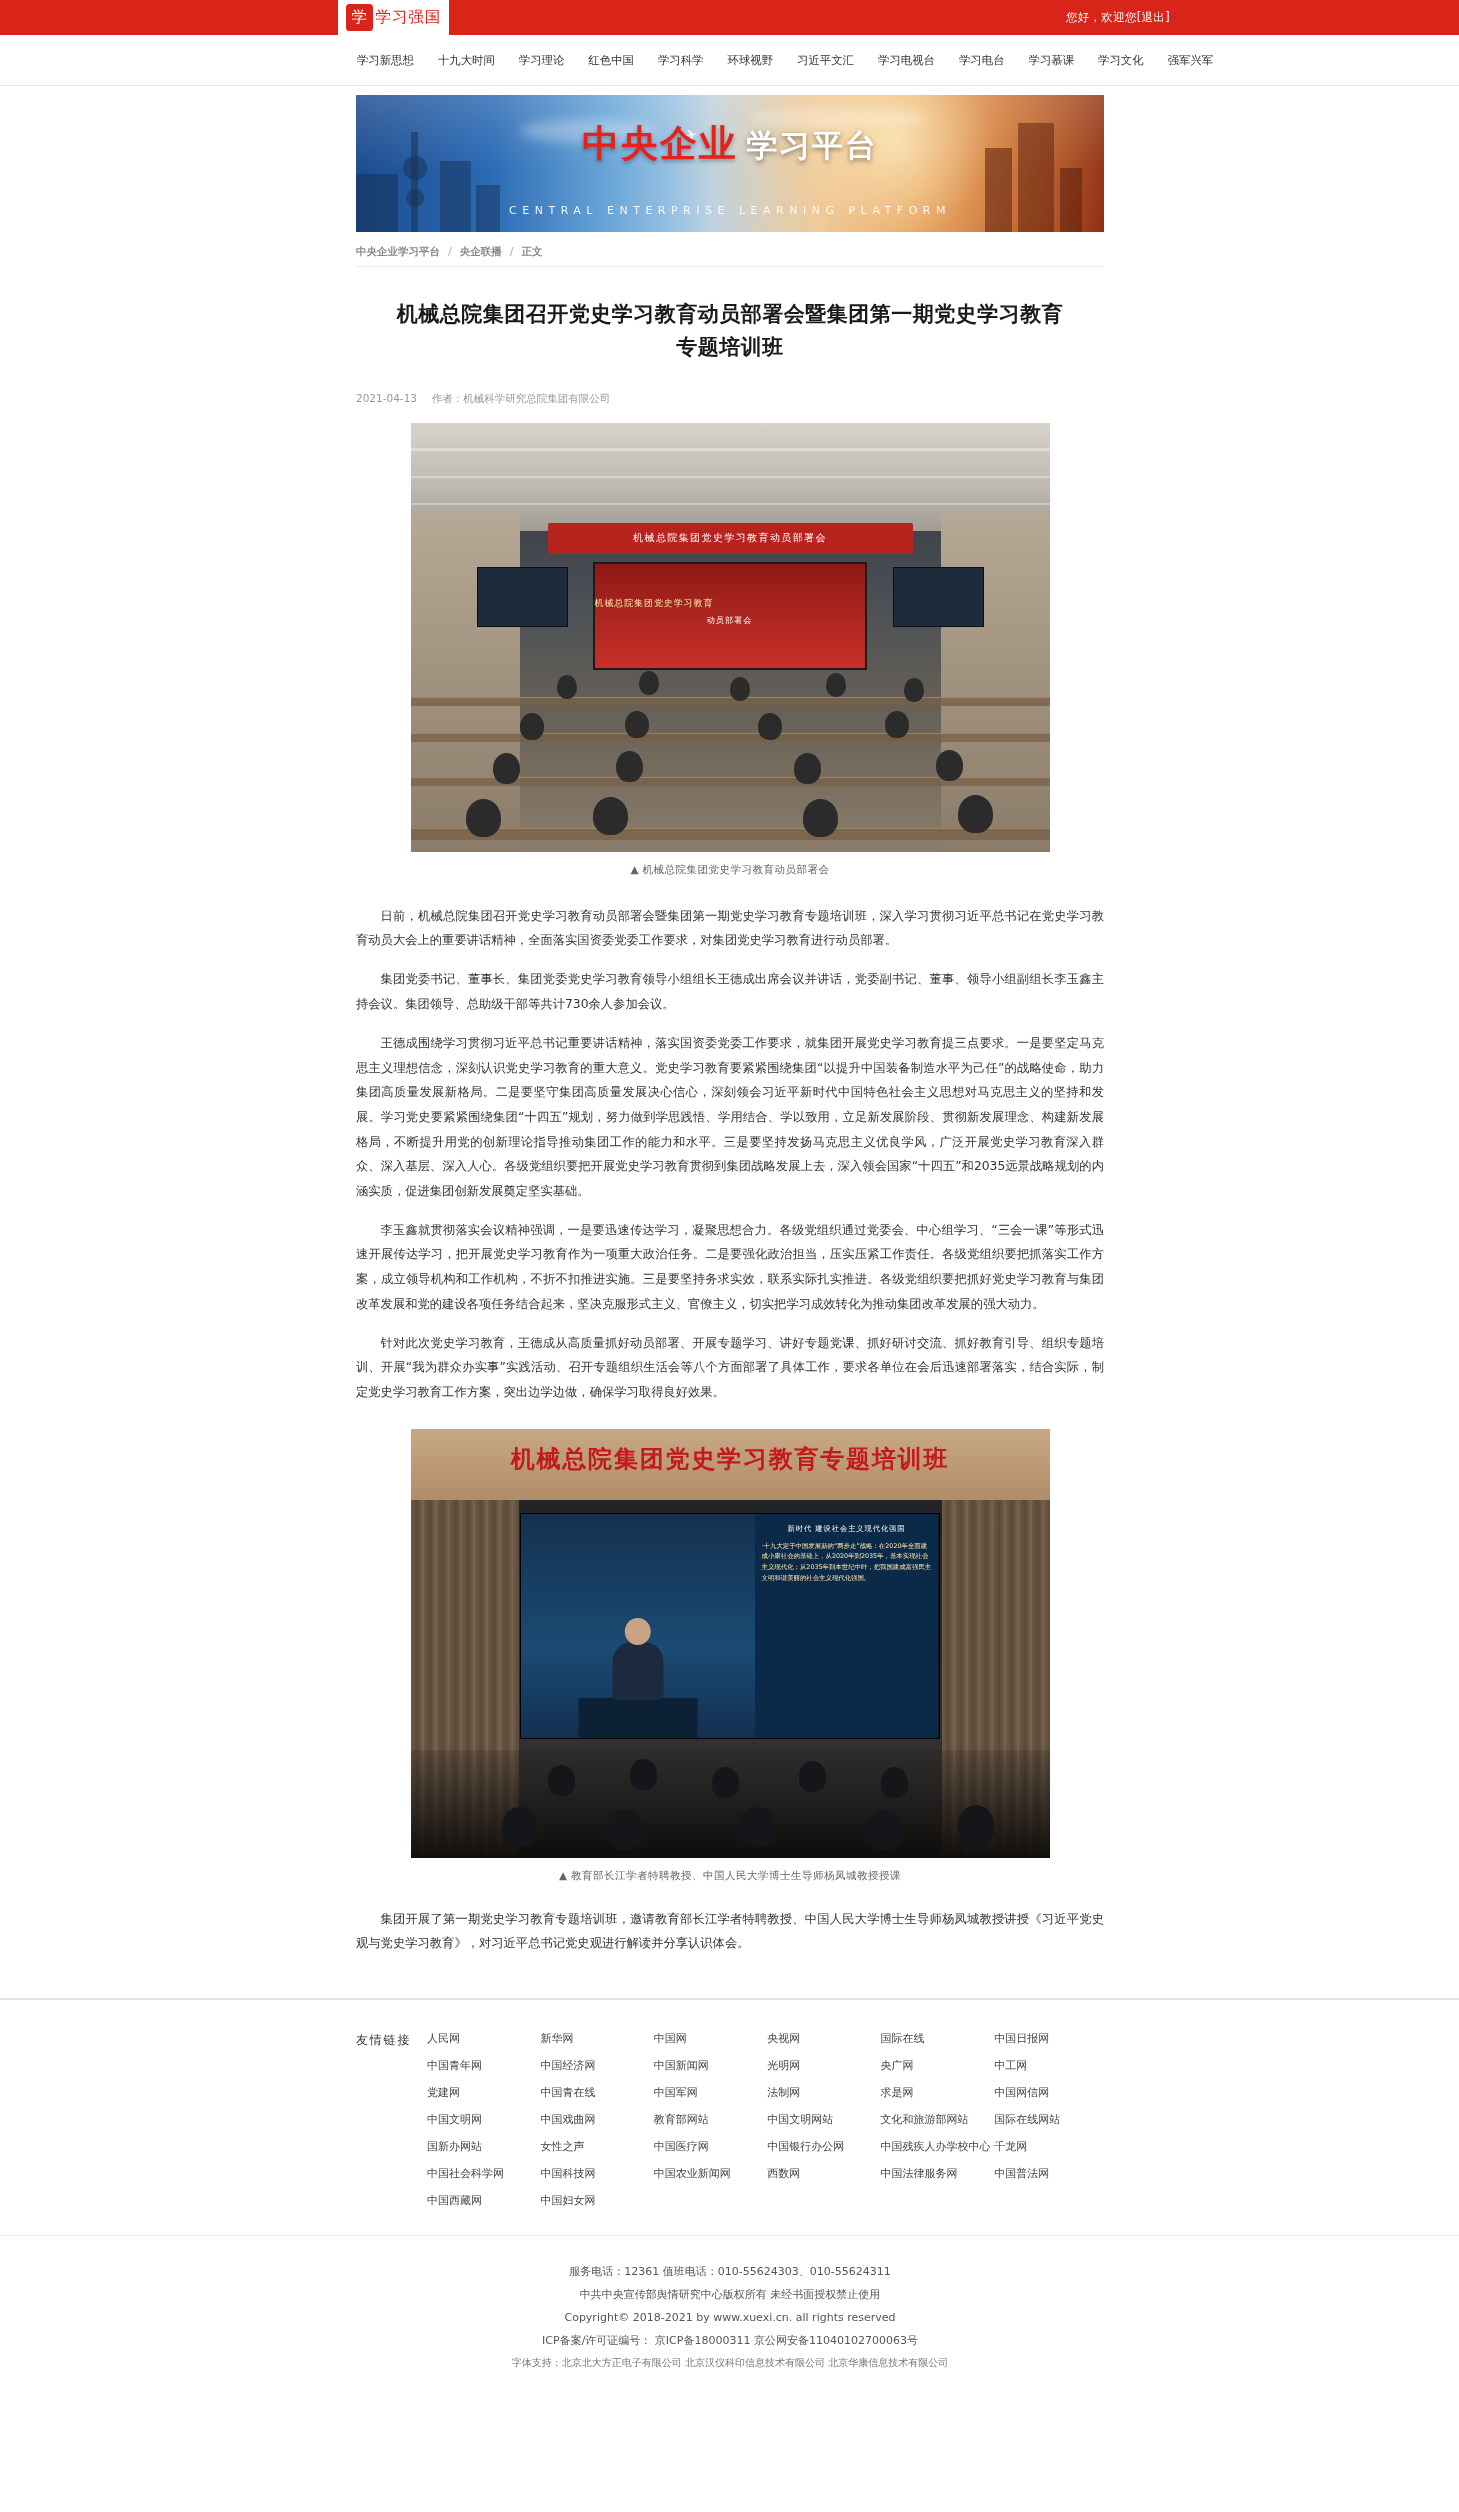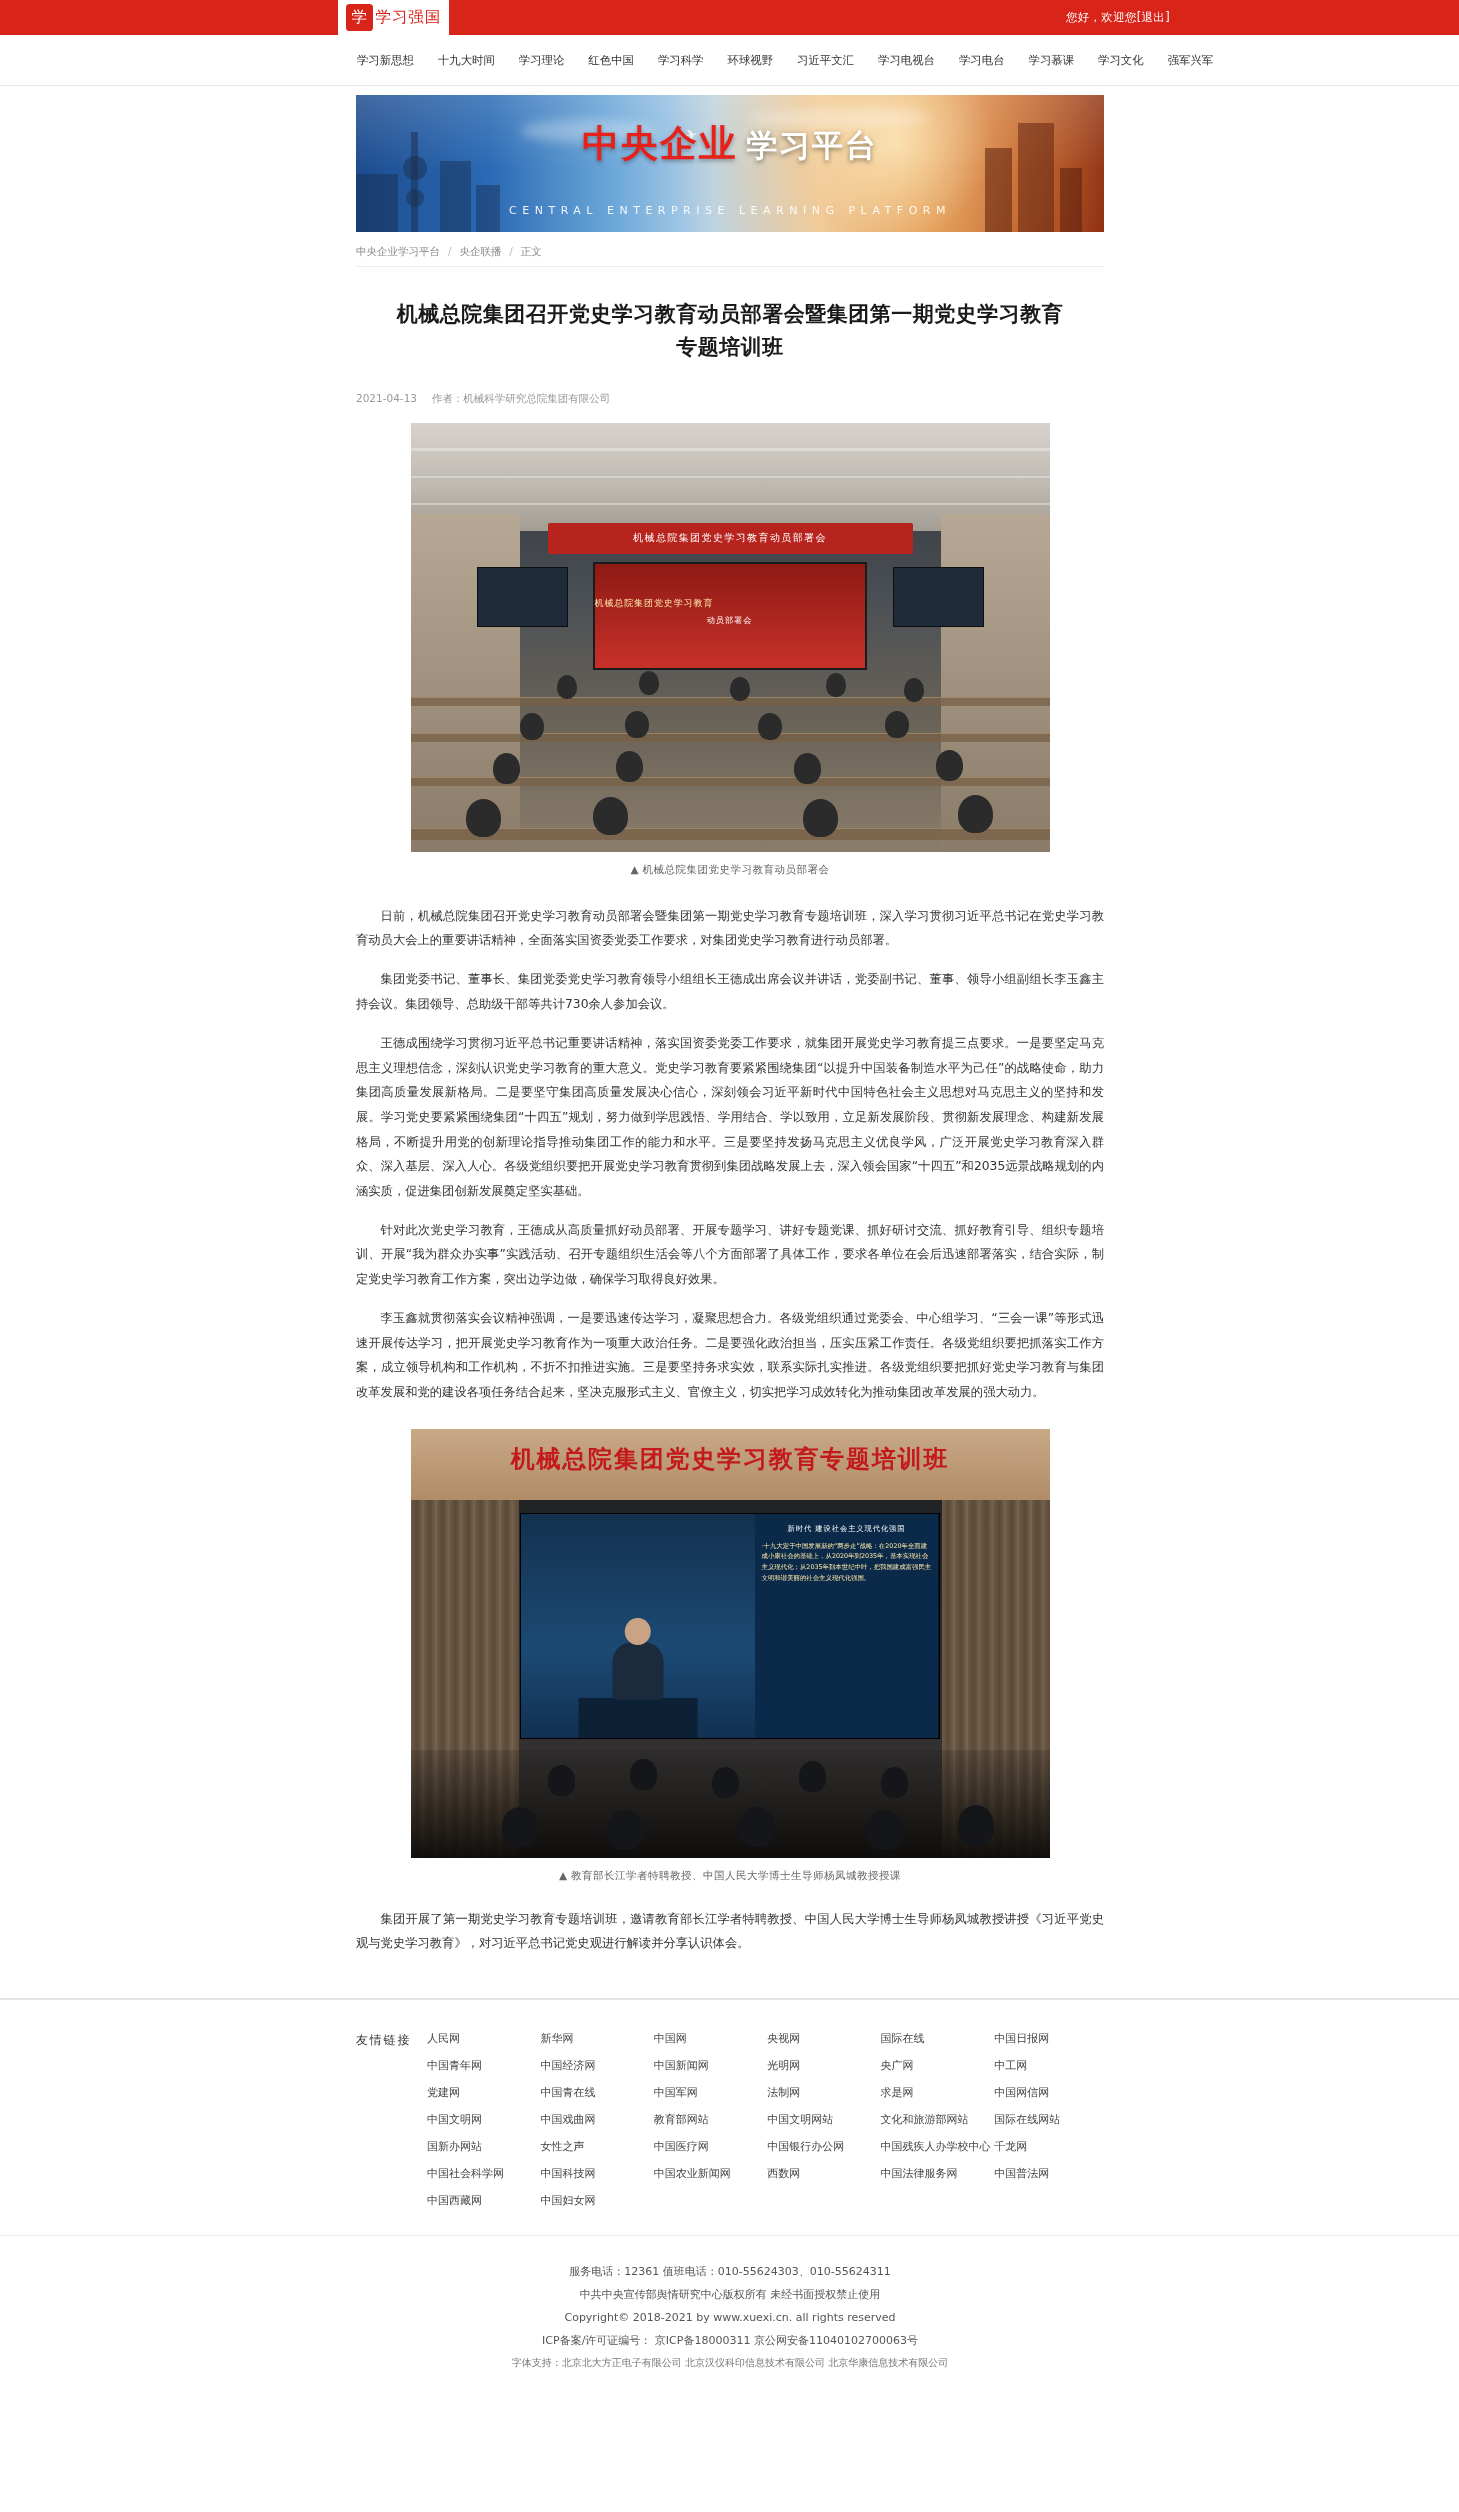--- a/index.html
+++ b/index.html
@@ -147,21 +147,21 @@
     position:absolute;left:0;right:0;bottom:14.6px;text-align:center;
     color:rgba(255,255,255,.9);font-size:11px;letter-spacing:5.5px;
     font-family:"DejaVu Sans", sans-serif;
   }
   
   .crumb{
     width:748px;margin:12.8px auto 0;
     font-size:10.5px;color:#888;
     font-family:"DejaVu Sans", sans-serif;
   }
-  .crumb span{ cursor:pointer; }
+  .crumb span{ cursor:pointer;font-weight:bold; }
   .crumb .sep{ margin:0 4.6px; color:#bbb; }
   .crumb .cur{ color:#888; cursor:default; }
   
   .article{
     width:748px;margin:0 auto;
     border-top:0.9px solid #ececec;
     margin-top:7.3px;
     padding-top:31px;
   }
   .headline{
@@ -455,22 +455,22 @@
     </div>
     <div class="caption">
       <span class="tri">▲</span><span>机械总院集团党史学习教育动员部署会</span>
     </div>
   </div>
 
   <div class="body-text">
     <p>日前，机械总院集团召开党史学习教育动员部署会暨集团第一期党史学习教育专题培训班，深入学习贯彻习近平总书记在党史学习教育动员大会上的重要讲话精神，全面落实国资委党委工作要求，对集团党史学习教育进行动员部署。</p>
     <p>集团党委书记、董事长、集团党委党史学习教育领导小组组长王德成出席会议并讲话，党委副书记、董事、领导小组副组长李玉鑫主持会议。集团领导、总助级干部等共计730余人参加会议。</p>
     <p>王德成围绕学习贯彻习近平总书记重要讲话精神，落实国资委党委工作要求，就集团开展党史学习教育提三点要求。一是要坚定马克思主义理想信念，深刻认识党史学习教育的重大意义。党史学习教育要紧紧围绕集团“以提升中国装备制造水平为己任”的战略使命，助力集团高质量发展新格局。二是要坚守集团高质量发展决心信心，深刻领会习近平新时代中国特色社会主义思想对马克思主义的坚持和发展。学习党史要紧紧围绕集团“十四五”规划，努力做到学思践悟、学用结合、学以致用，立足新发展阶段、贯彻新发展理念、构建新发展格局，不断提升用党的创新理论指导推动集团工作的能力和水平。三是要坚持发扬马克思主义优良学风，广泛开展党史学习教育深入群众、深入基层、深入人心。各级党组织要把开展党史学习教育贯彻到集团战略发展上去，深入领会国家“十四五”和2035远景战略规划的内涵实质，促进集团创新发展奠定坚实基础。</p>
+    <p>李玉鑫就贯彻落实会议精神强调，一是要迅速传达学习，凝聚思想合力。各级党组织通过党委会、中心组学习、“三会一课”等形式迅速开展传达学习，把开展党史学习教育作为一项重大政治任务。二是要强化政治担当，压实压紧工作责任。各级党组织要把抓落实工作方案，成立领导机构和工作机构，不折不扣推进实施。三是要坚持务求实效，联系实际扎实推进。各级党组织要把抓好党史学习教育与集团改革发展和党的建设各项任务结合起来，坚决克服形式主义、官僚主义，切实把学习成效转化为推动集团改革发展的强大动力。</p>
     <p>针对此次党史学习教育，王德成从高质量抓好动员部署、开展专题学习、讲好专题党课、抓好研讨交流、抓好教育引导、组织专题培训、开展“我为群众办实事”实践活动、召开专题组织生活会等八个方面部署了具体工作，要求各单位在会后迅速部署落实，结合实际，制定党史学习教育工作方案，突出边学边做，确保学习取得良好效果。</p>
-    <p>李玉鑫就贯彻落实会议精神强调，一是要迅速传达学习，凝聚思想合力。各级党组织通过党委会、中心组学习、“三会一课”等形式迅速开展传达学习，把开展党史学习教育作为一项重大政治任务。二是要强化政治担当，压实压紧工作责任。各级党组织要把抓落实工作方案，成立领导机构和工作机构，不折不扣推进实施。三是要坚持务求实效，联系实际扎实推进。各级党组织要把抓好党史学习教育与集团改革发展和党的建设各项任务结合起来，坚决克服形式主义、官僚主义，切实把学习成效转化为推动集团改革发展的强大动力。</p>
   </div>
 
   <div class="figure" style="margin-top:24px;">
     <div class="photo2">
       <div class="band"></div>
       <div class="title-red">机械总院集团党史学习教育专题培训班</div>
       <div class="curtain-l"></div>
       <div class="curtain-r"></div>
       <div class="screen">
         <div class="left">

